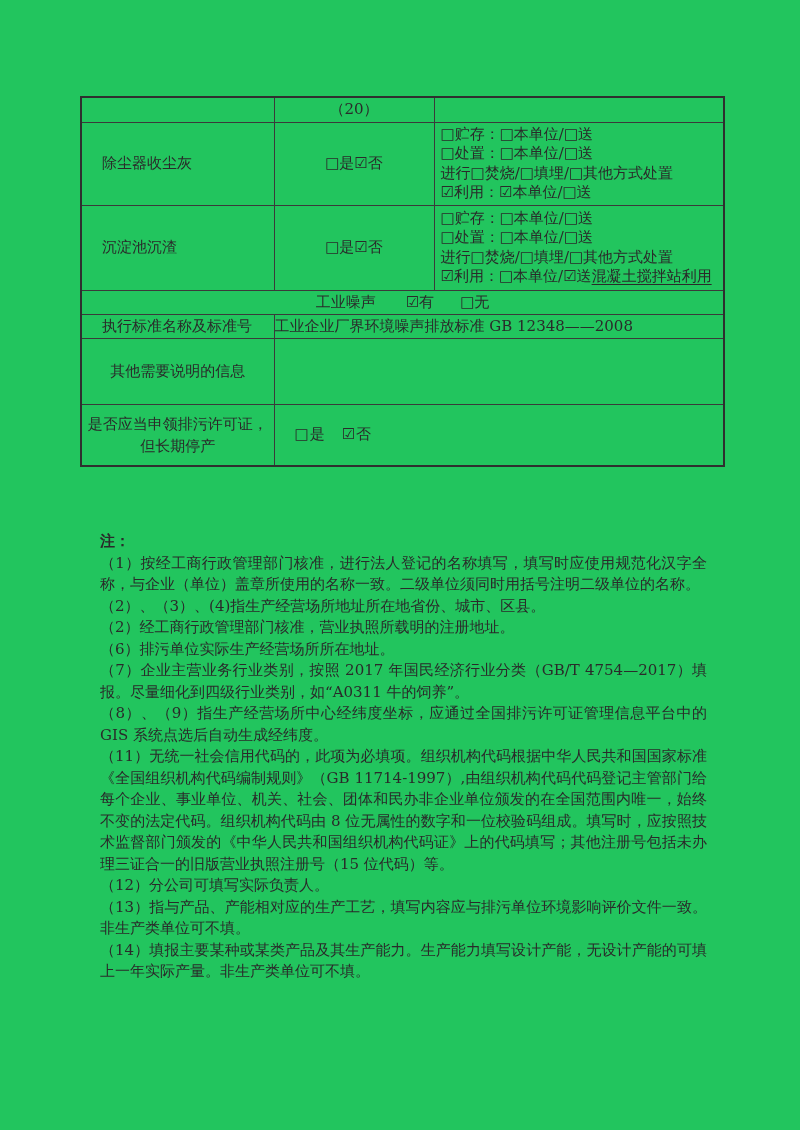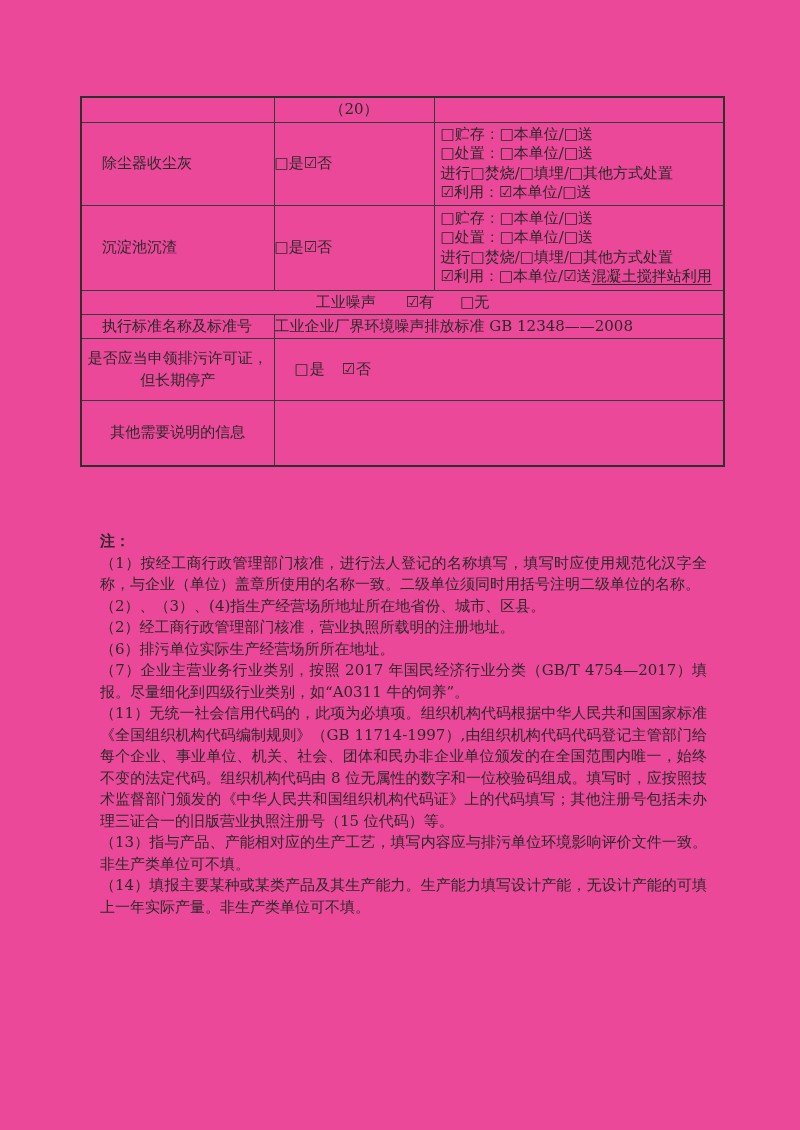--- a/index.html
+++ b/index.html
@@ -2,37 +2,37 @@
 <html><head>
 <meta charset="utf-8">
 <style>
   * { box-sizing: border-box; margin: 0; padding: 0; }
   html, body { background: #ffffff; }
   body {
     width: 800px; height: 1130px; position: relative;
     font-family: "DejaVu Serif", "Liberation Serif", serif;
     color: #2a2a2a;
   }
-  .sheet { position: absolute; inset: 0; background: #ec4899; }
+  .sheet { position: absolute; inset: 0; background: #22c55e; }
 
   
   .form-table-wrap { position: absolute; left: 80px; top: 96px; width: 643px; }
   table.form {
     width: 100%; border-collapse: collapse; table-layout: fixed;
     border: 2px solid #2f2f2f;
     font-size: 15px;
   }
   table.form td {
     border: 1px solid #3a3a3a;
     vertical-align: middle;
     overflow: hidden;
   }
   td.label-cell { padding-left: 20px; text-align: left; }
   td.label-center { text-align: center; padding: 0 4px; }
-  td.yesno-cell { }
+  td.yesno-cell { text-align: center; }
   td.opts-cell { padding: 2px 0 2px 6px; }
   .opt-line { line-height: 19.5px; white-space: nowrap; }
   .u { text-decoration: underline; text-underline-offset: 3px; }
   td.cont-note-cell { text-align: center; }
   td.noise-summary-cell { text-align: center; }
   .noise-gap-a { margin-right: 30px; }
   .noise-gap-b { margin-right: 26px; }
   td.facilities-cell { padding: 2px 0 2px 6px; }
   .fac-line { line-height: 20px; white-space: nowrap; }
   td.value-cell { }
@@ -95,41 +95,43 @@
           <span class="noise-gap-a">工业噪声</span><span class="noise-gap-b">☑有</span><span>□无</span>
         </td>
       </tr>
 
 
       <tr style="height:24px">
         <td class="label-cell">执行标准名称及标准号</td>
         <td class="value-cell" colspan="2">工业企业厂界环境噪声排放标准 GB 12348——2008</td>
       </tr>
 
+      <tr style="height:66px">
+        <td class="label-center">其他需要说明的信息</td>
+        <td class="value-cell" colspan="2"></td>
+      </tr>
+
       <tr style="height:62px">
         <td class="label-center two-line">
           <div>是否应当申领排污许可证，</div>
           <div>但长期停产</div>
         </td>
         <td class="permit-value-cell" colspan="2">□是　☑否</td>
-      </tr>
-
-      <tr style="height:66px">
-        <td class="label-center">其他需要说明的信息</td>
-        <td class="value-cell" colspan="2"></td>
       </tr>
     </tbody>
       </table>
   </div>
 
   <div class="notes">
     <p class="notes-title">注：</p>
     <p>（1）按经工商行政管理部门核准，进行法人登记的名称填写，填写时应使用规范化汉字全称，与企业（单位）盖章所使用的名称一致。二级单位须同时用括号注明二级单位的名称。</p>
     <p>（2）、（3）、(4)指生产经营场所地址所在地省份、城市、区县。</p>
     <p>（2）经工商行政管理部门核准，营业执照所载明的注册地址。</p>
     <p>（6）排污单位实际生产经营场所所在地址。</p>
     <p>（7）企业主营业务行业类别，按照 2017 年国民经济行业分类（GB/T 4754—2017）填报。尽量细化到四级行业类别，如“A0311 牛的饲养”。</p>
+    <p>（8）、（9）指生产经营场所中心经纬度坐标，应通过全国排污许可证管理信息平台中的 GIS 系统点选后自动生成经纬度。</p>
     <p>（11）无统一社会信用代码的，此项为必填项。组织机构代码根据中华人民共和国国家标准《全国组织机构代码编制规则》（GB  11714-1997）,由组织机构代码代码登记主管部门给每个企业、事业单位、机关、社会、团体和民办非企业单位颁发的在全国范围内唯一，始终不变的法定代码。组织机构代码由 8 位无属性的数字和一位校验码组成。填写时，应按照技术监督部门颁发的《中华人民共和国组织机构代码证》上的代码填写；其他注册号包括未办理三证合一的旧版营业执照注册号（15 位代码）等。</p>
+    <p>（12）分公司可填写实际负责人。</p>
     <p>（13）指与产品、产能相对应的生产工艺，填写内容应与排污单位环境影响评价文件一致。非生产类单位可不填。</p>
     <p>（14）填报主要某种或某类产品及其生产能力。生产能力填写设计产能，无设计产能的可填上一年实际产量。非生产类单位可不填。</p>
   </div>
 
 </div>
 
 </body></html>

